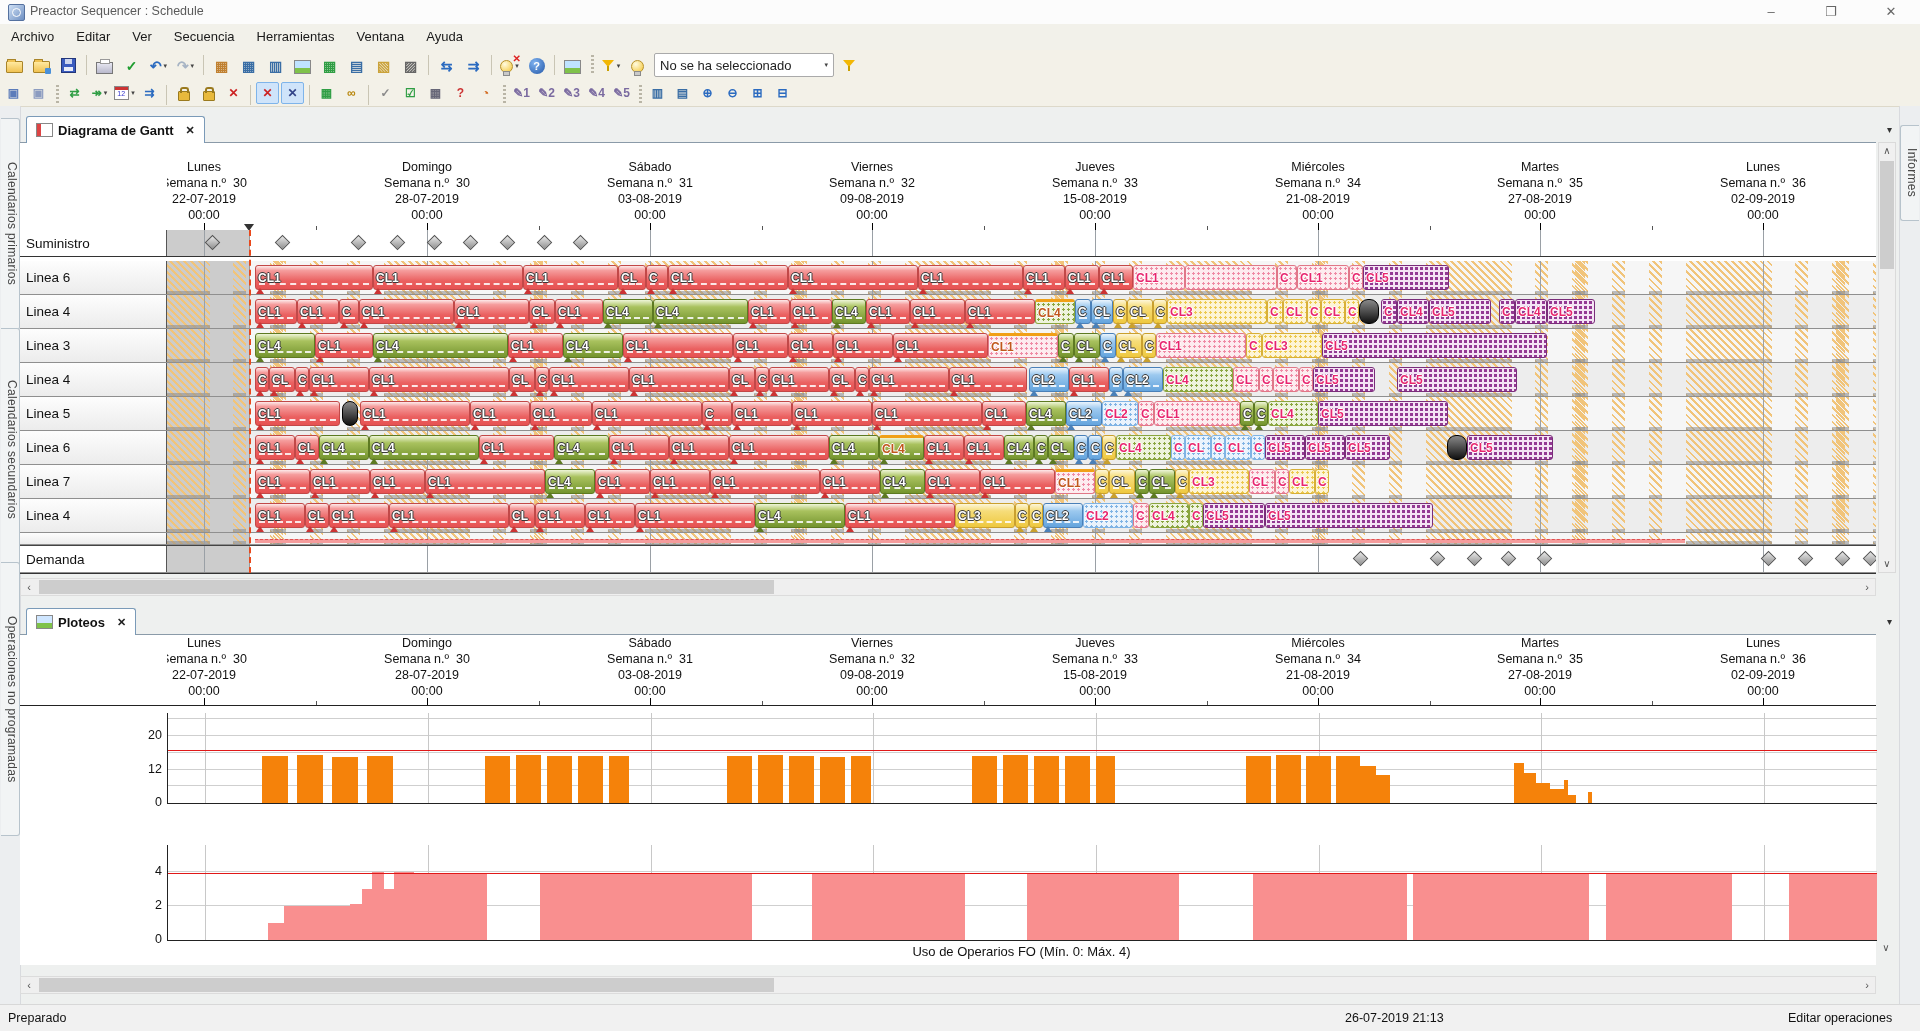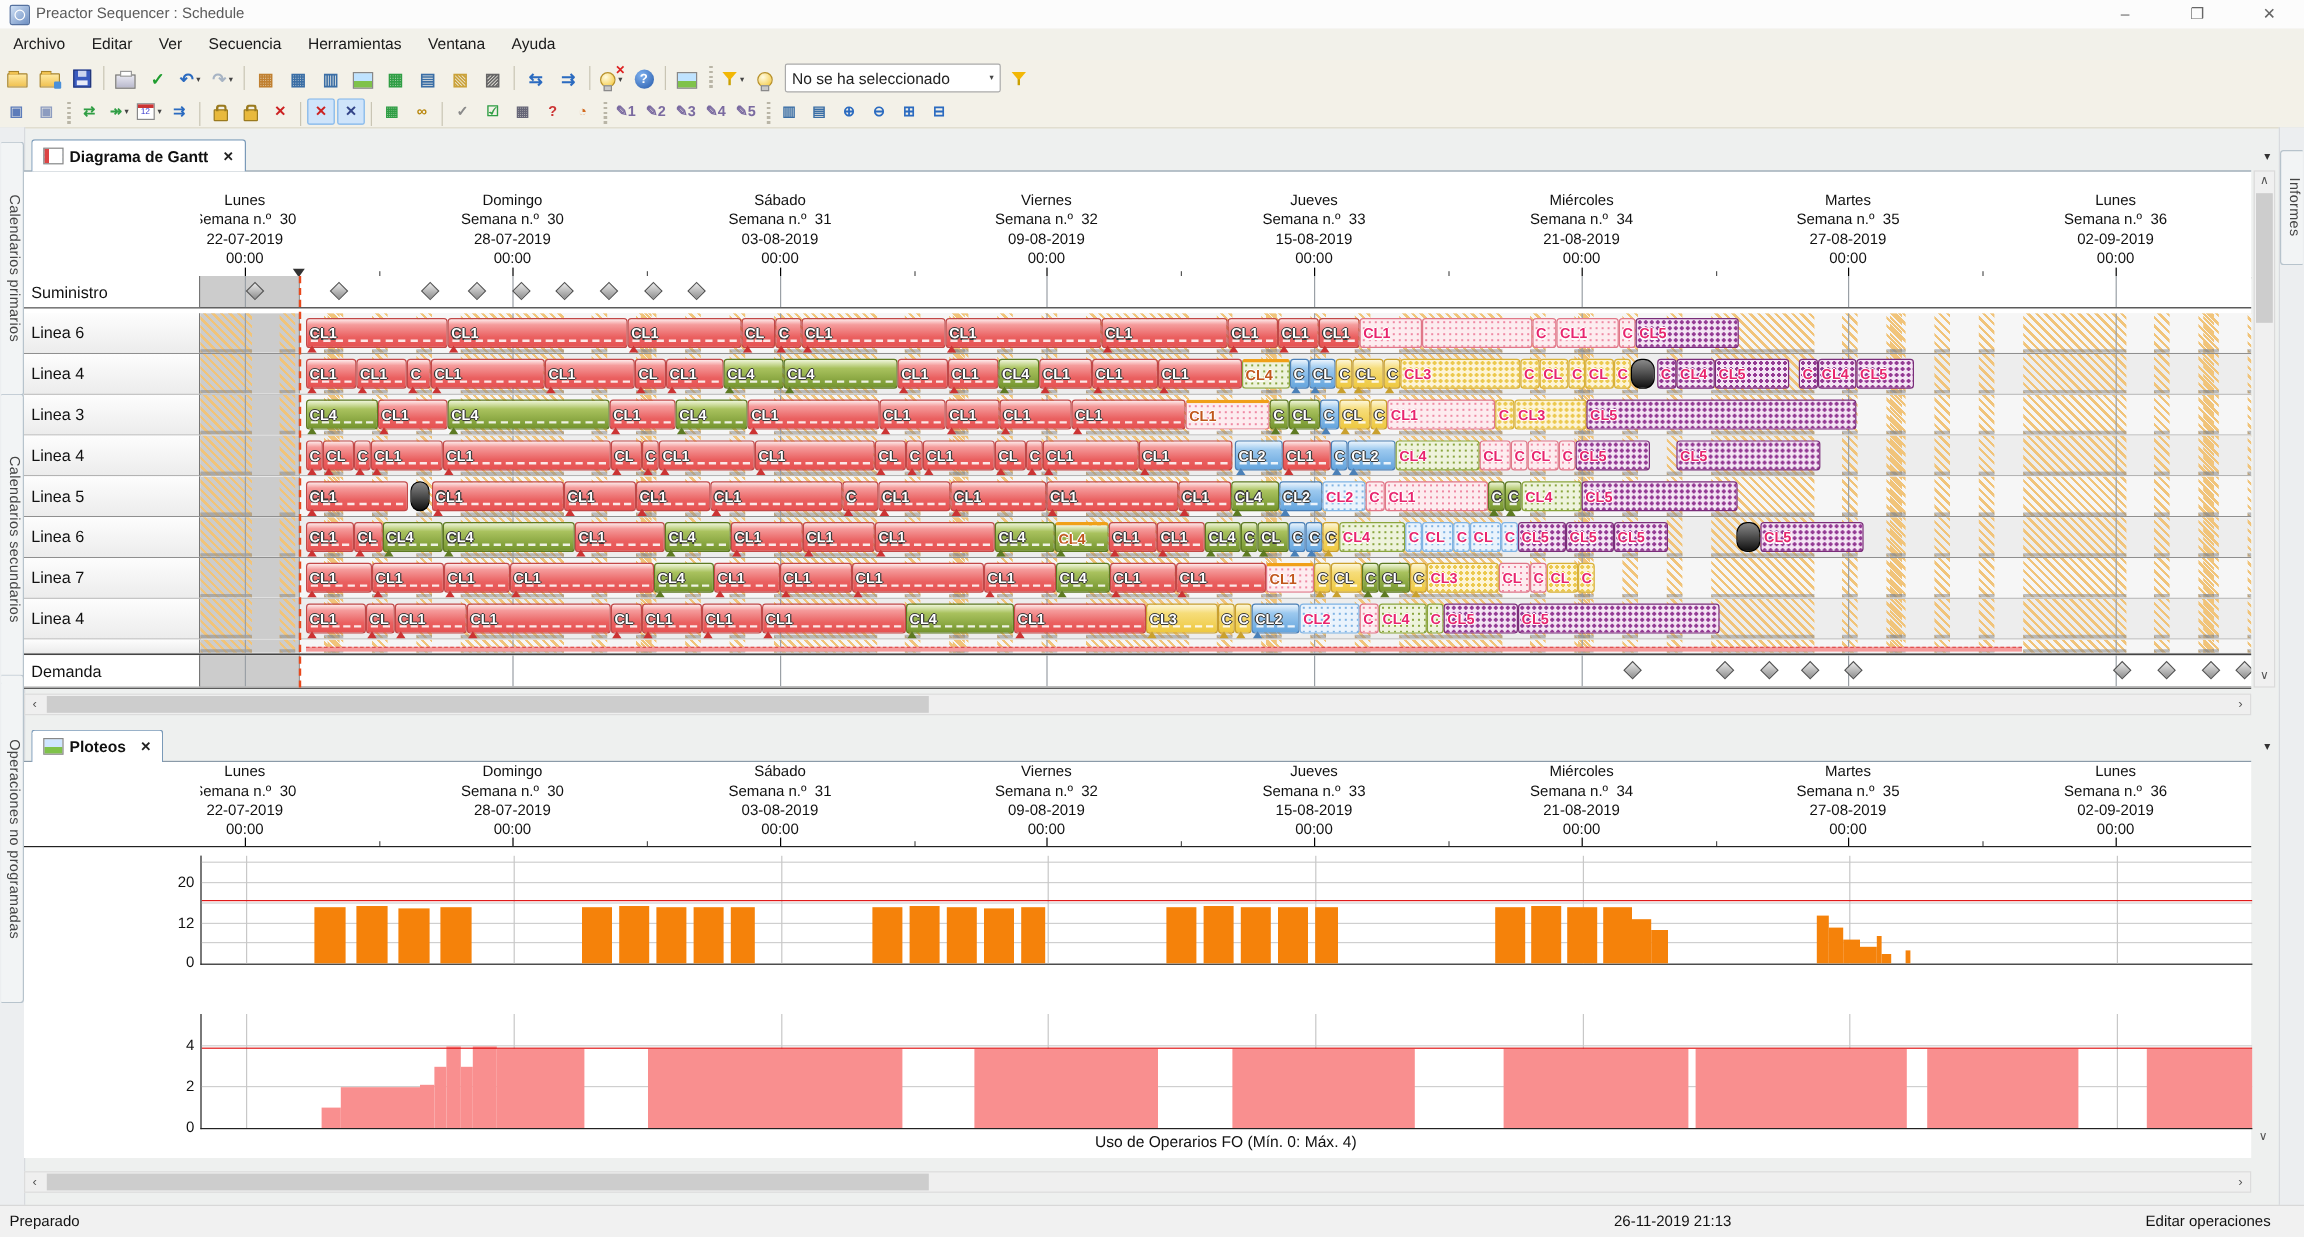--- a/index.html
+++ b/index.html
@@ -1784,16 +1784,16 @@
     <div class="hscroll" id="p-hscroll">
       <span class="sbtn" style="left:0">‹</span>
       <div class="hthumb"></div>
       <span class="sbtn" style="right:0">›</span>
     </div>
     <span class="p-vbtn" style="top:340px">∨</span>
   </div>
 
   <div class="statusbar">
     <span class="st-left">Preparado</span>
-    <span class="st-time">26-11-2019 21:13</span>
+    <span class="st-time">26-07-2019 21:13</span>
     <span class="st-action">Editar operaciones</span>
   </div>
 </div>
 
 </body></html>

